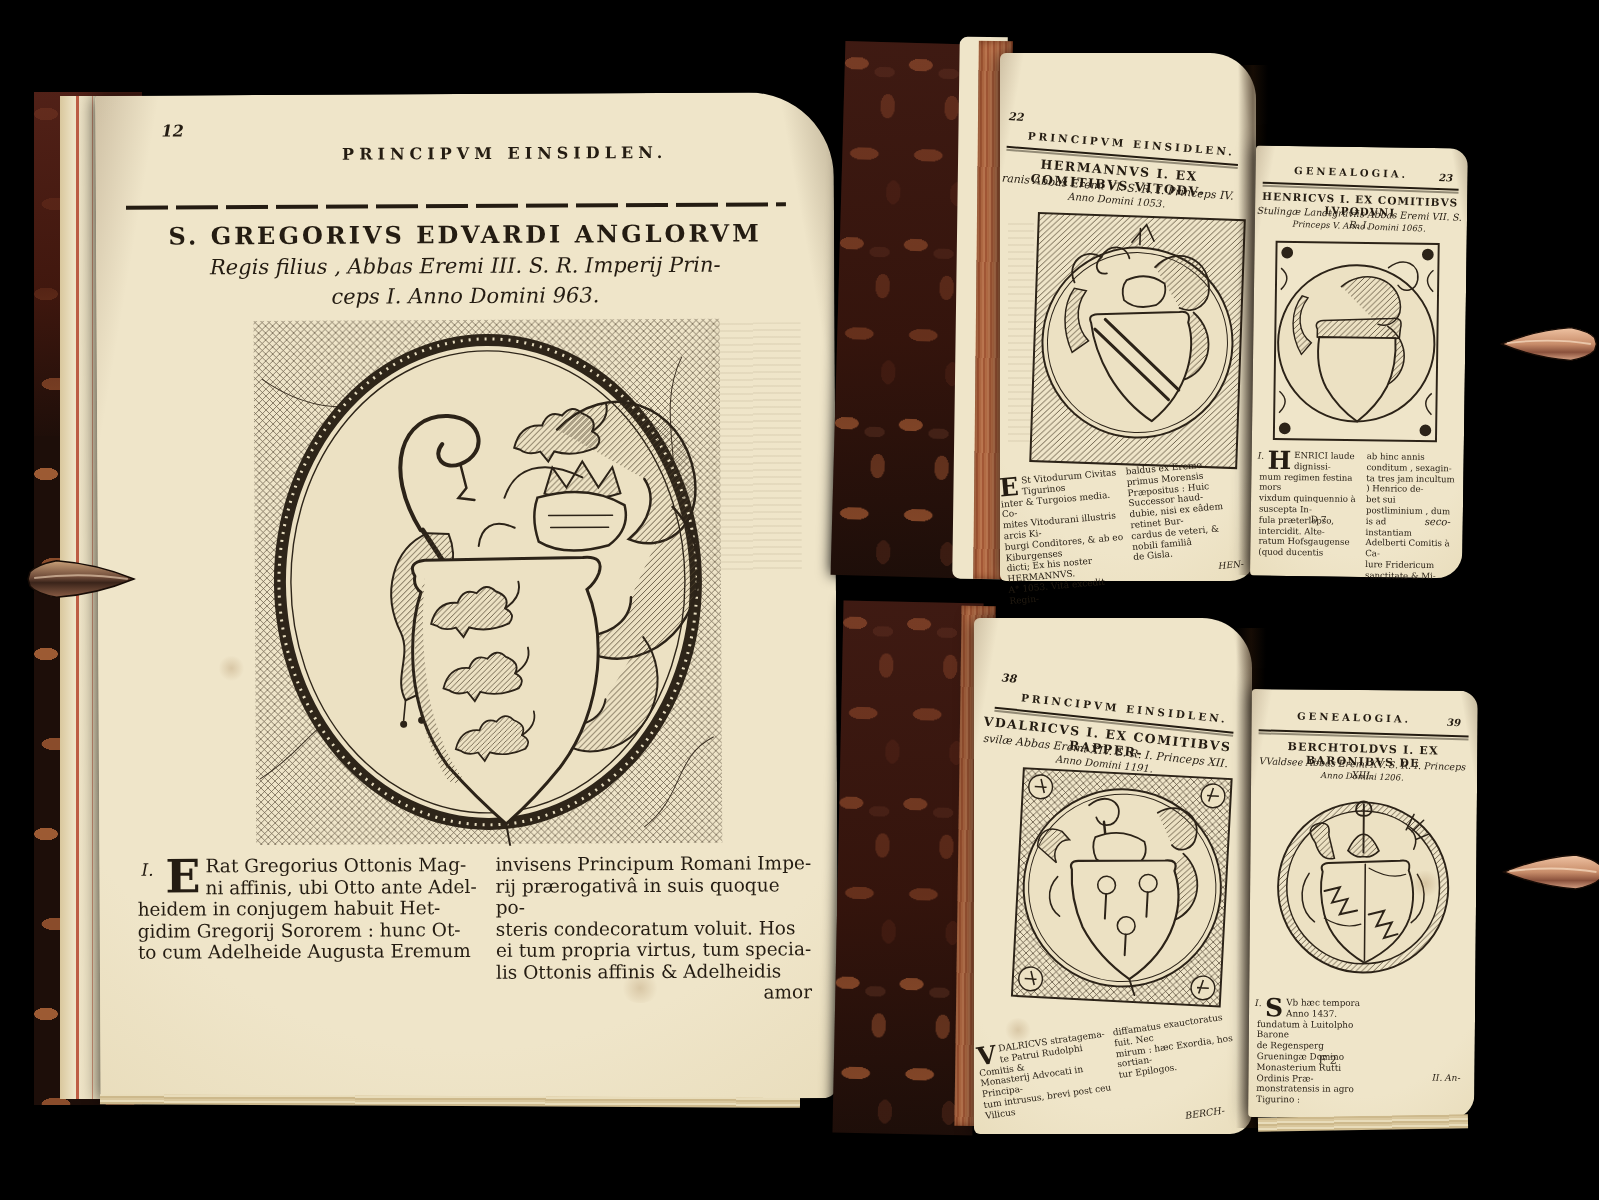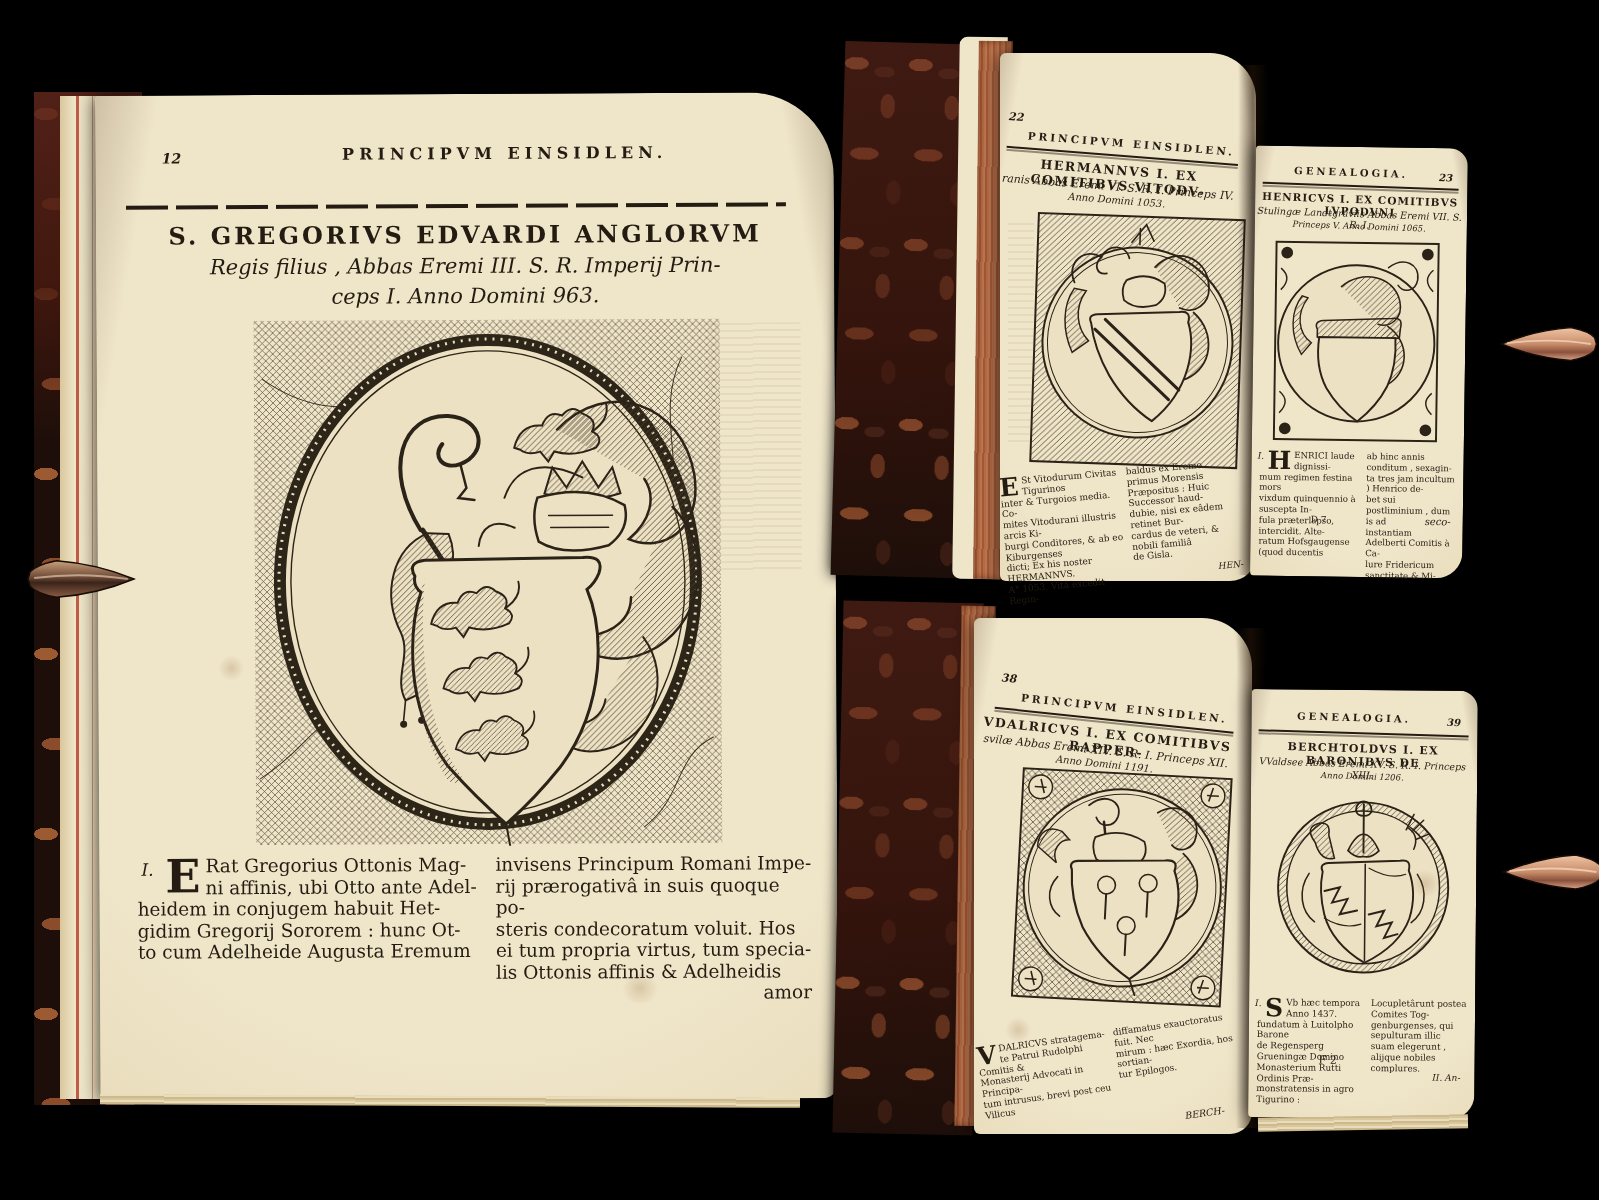--- a/index.html
+++ b/index.html
@@ -114,21 +114,21 @@
   <section class="photo photo-left">
     <div class="pl-marble marble">
       <div class="leather-top"></div>
     </div>
     <div class="edge-white pl-edge">
       <div class="redline" style="left:16px"></div>
       <div class="redline2" style="left:32px"></div>
     </div>
 
     <div class="page pl-page">
-      <div class="pagenum" style="left:66px;top:55px;font-size:14px">12</div>
+      <div class="pagenum" style="left:66px;top:26px;font-size:16px">12</div>
       <div class="runhead" style="left:110px;right:30px;top:50px;font-size:16px">PRINCIPVM EINSIDLEN.</div>
       <div class="rule-dash" style="left:30px;right:48px;top:110px"></div>
       <div class="tcap" style="left:24px;right:24px;top:126px;font-size:24px">S. GREGORIVS EDVARDI ANGLORVM</div>
       <div class="tital" style="left:24px;right:24px;top:160px;font-size:21px">Regis filius , Abbas Eremi III. S. R. Imperij Prin-</div>
       <div class="tital" style="left:24px;right:24px;top:190px;font-size:21px">ceps I. Anno Domini 963.</div>
 
       <svg viewBox="0 0 470 528" style="position:absolute;left:155px;top:224px;width:470px;height:528px">
         <rect x="2" y="2" width="466" height="524" fill="url(#pxh)" opacity=".85"></rect>
         <path d="M10 60 C80 110 150 90 220 30 M6 460 C70 420 60 380 120 420 M430 40 C400 100 440 160 410 220 M460 420 C420 440 430 480 390 510" stroke="#3a2f22" stroke-width="1" fill="none"></path>
         <ellipse cx="235" cy="264" rx="214" ry="248" fill="#2e2519"></ellipse>
@@ -420,26 +420,20 @@
       <div class="cols sp-body" style="left:8px;right:8px;top:308px;font-size:8.8px">
         <div class="col" style="width:108px">
           <span class="paranum" style="left:-2px;top:1px;font-size:9px">I.</span>
           <span class="dropcap" style="margin-left:8px">S</span>
           <div class="lines">Vb hæc tempora Anno 1437.
 fundatum à Luitolpho Barone
 de Regensperg Grueningæ Domino
 Monasterium Rutti Ordinis Præ-
 monstratensis in agro Tigurino :</div>
         </div>
-        <div class="col" style="flex:1;margin-left:6px">
-          <div class="lines">Locupletârunt postea Comites Tog-
-genburgenses, qui sepulturam illic
-suam elegerunt , alijque nobiles
-complures.</div>
-        </div>
       </div>
       <div class="signature" style="left:70px;top:364px;font-size:11px">F 2</div>
       <div class="catchword" style="right:14px;top:382px;font-size:9px">II. An-</div>
       <div class="spot" style="left:160px;top:180px;width:30px;height:26px"></div>
     </div>
 
     <div class="pagestack br-stack"></div>
 
     <svg class="clasp" viewBox="0 0 110 46" style="left:662px;top:262px;width:104px;height:44px">
       <path d="M4 23 Q40 8 80 5 Q100 9 106 16 L108 23 L106 30 Q100 37 80 41 Q40 38 4 23 Z" fill="url(#cuB)" stroke="#170c06" stroke-width="1.5"></path>

